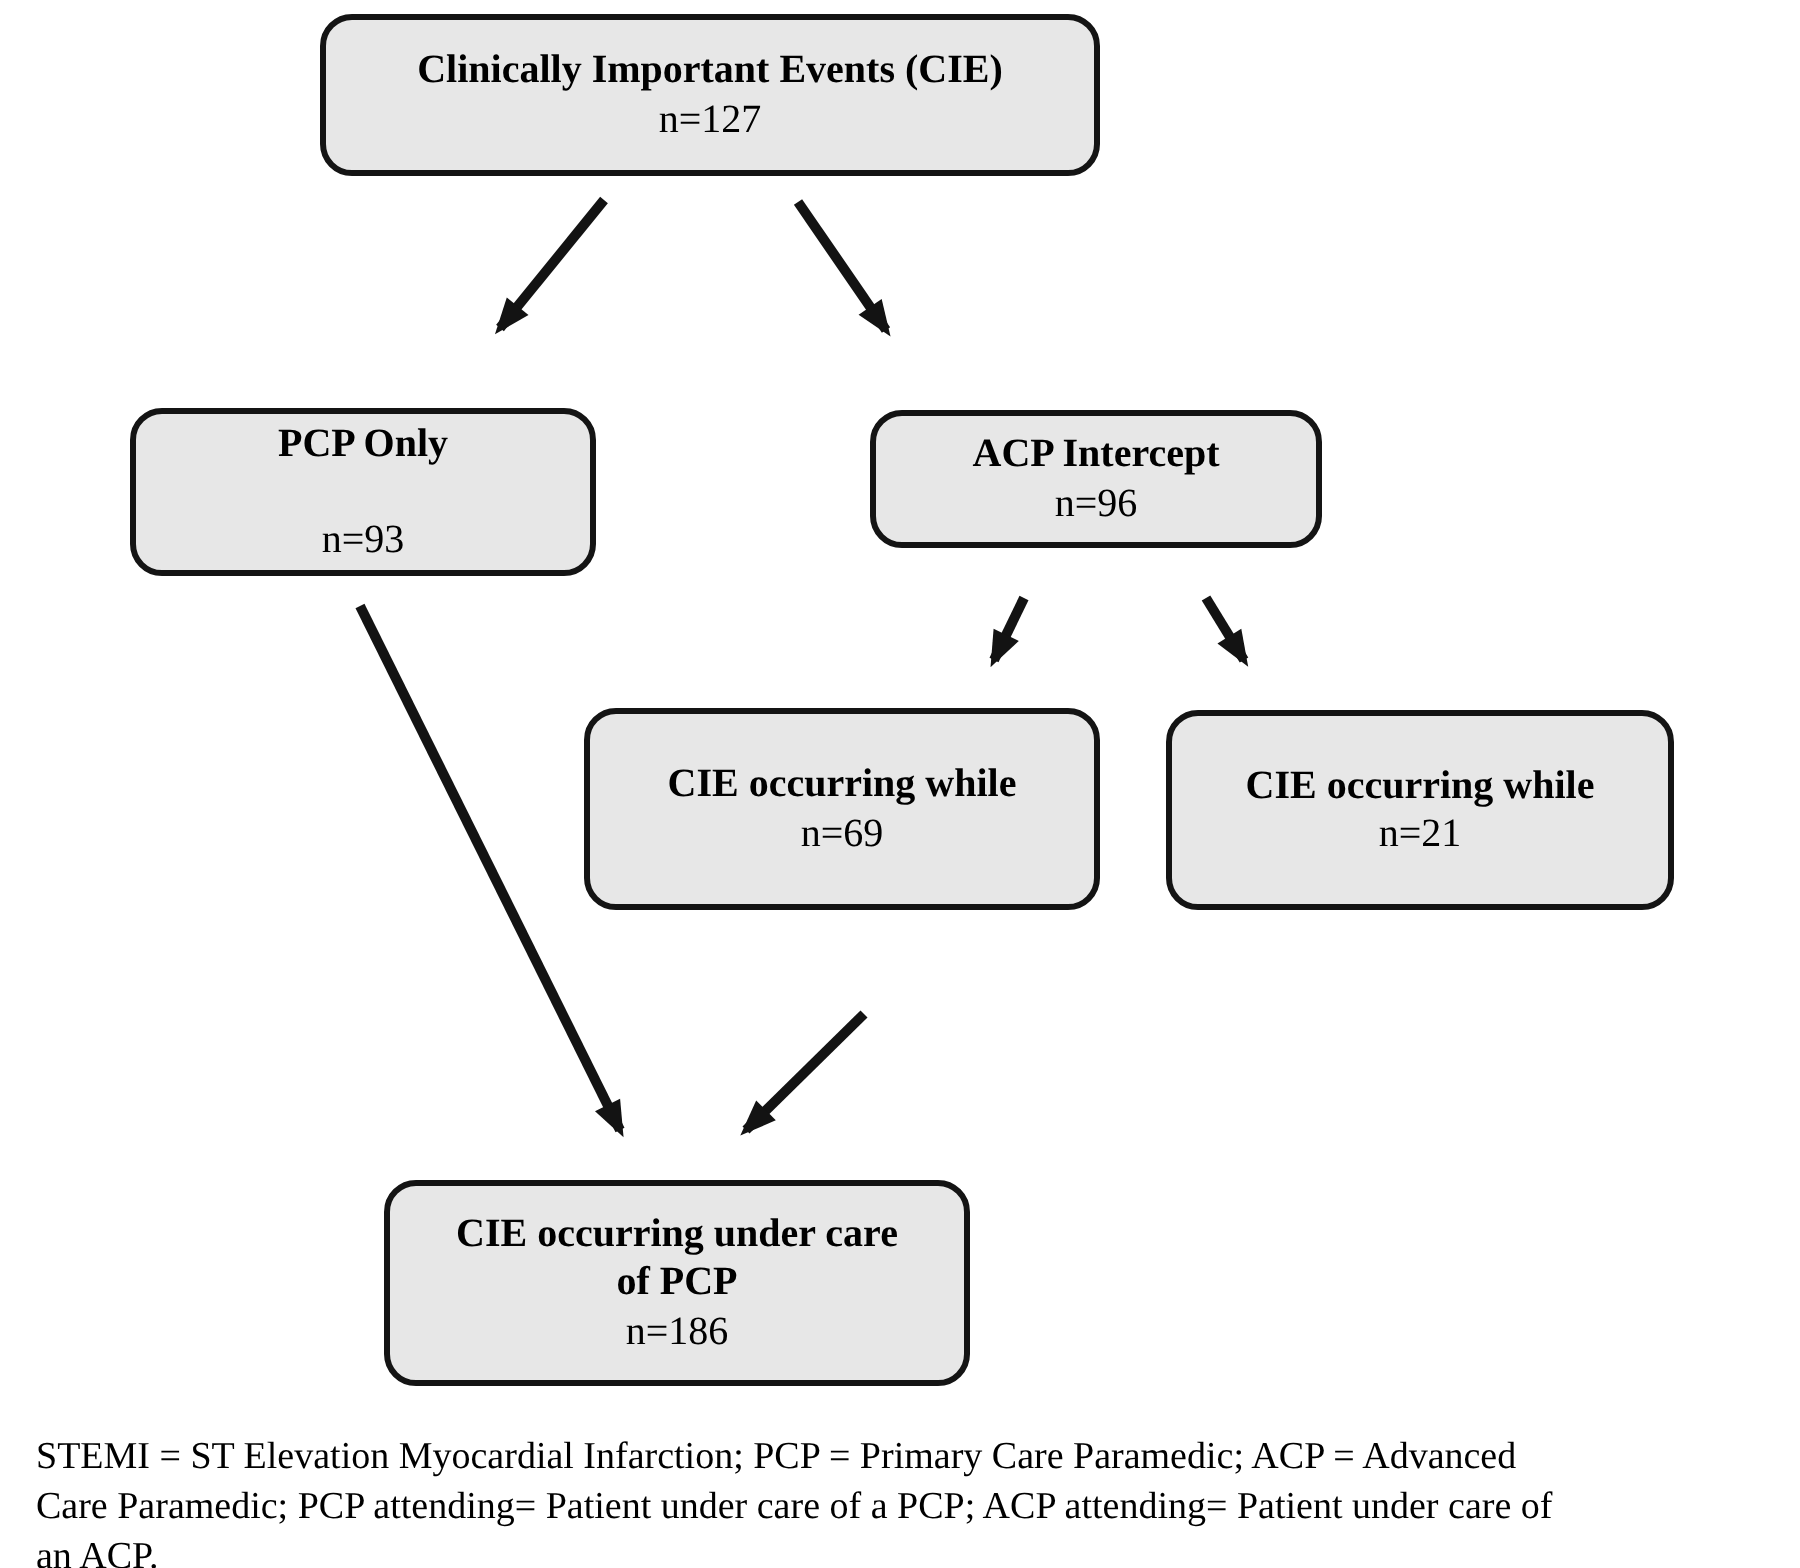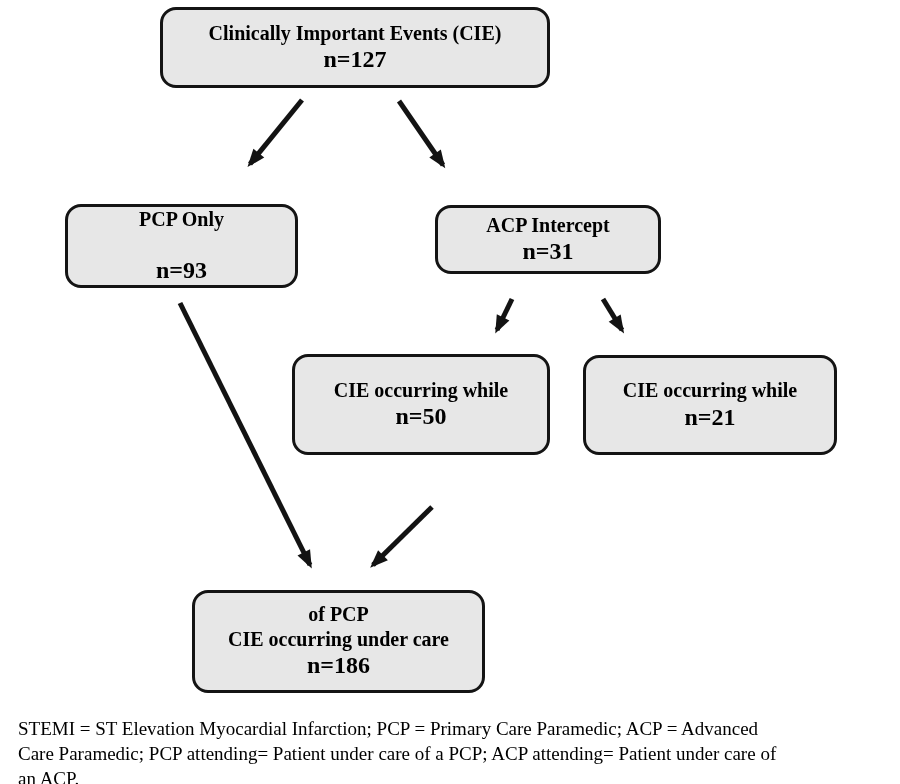--- a/index.html
+++ b/index.html
@@ -48,22 +48,22 @@
   }
   .node .title {
     font-weight: bold;
     font-size: 20px;
   }
   .node .title .line {
     display: block;
     white-space: nowrap;
   }
   .node .count {
-    font-weight: bold;
-    font-size: 24px;
+    font-weight: normal;
+    font-size: 20px;
   }
   .footnote {
     position: absolute;
     left: 2px;
     top: 700px;
     width: 896px;
     margin: 16px;
     font-size: 19px;
     line-height: 25px;
     white-space: pre-wrap;
@@ -99,41 +99,41 @@
     <div class="title">
       <span class="line">PCP Only</span>
     </div>
     <div class="count">n=93</div>
   </div>
 
   <div class="node" style="left:435px; top:205px; width:226px; height:69px;">
     <div class="title">
       <span class="line">ACP Intercept</span>
     </div>
-    <div class="count">n=31</div>
+    <div class="count">n=96</div>
   </div>
 
   <div class="node" style="left:292px; top:354px; width:258px; height:101px;">
     <div class="title">
       <span class="line">CIE occurring while</span>
     </div>
-    <div class="count">n=50</div>
+    <div class="count">n=69</div>
   </div>
 
   <div class="node" style="left:583px; top:355px; width:254px; height:100px;">
     <div class="title">
       <span class="line">CIE occurring while</span>
     </div>
     <div class="count">n=21</div>
   </div>
 
   <div class="node" style="left:192px; top:590px; width:293px; height:103px;">
     <div class="title">
+      <span class="line">CIE occurring under care</span>
       <span class="line">of PCP</span>
-      <span class="line">CIE occurring under care</span>
     </div>
     <div class="count">n=186</div>
   </div>
 
   <p class="footnote">STEMI = ST Elevation Myocardial Infarction; PCP = Primary Care Paramedic; ACP = Advanced
 Care Paramedic; PCP attending= Patient under care of a PCP; ACP attending= Patient under care of
 an ACP.</p>
 
 </div>
 

